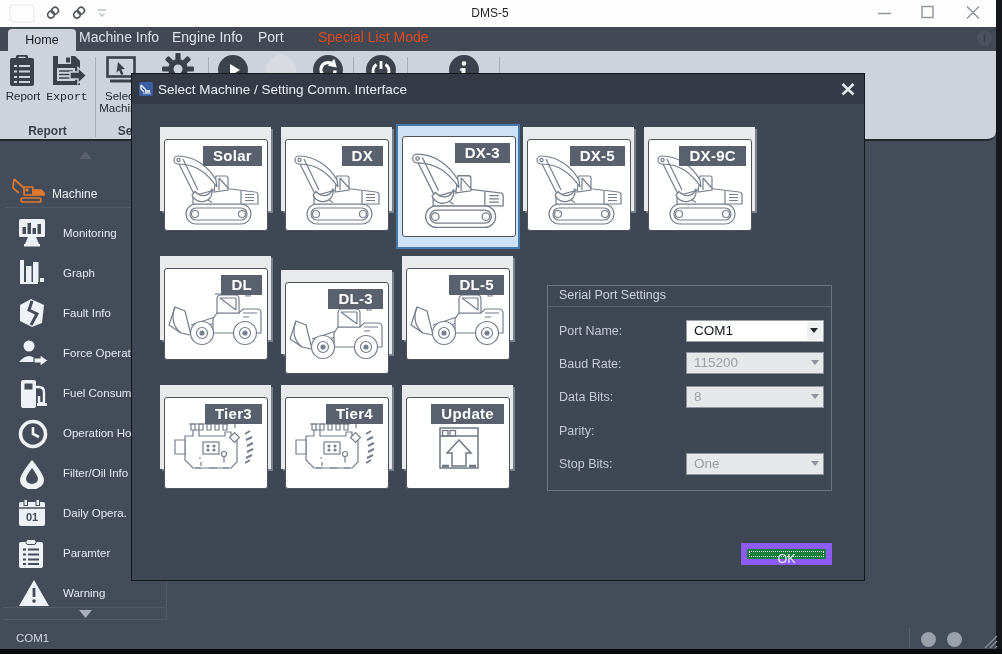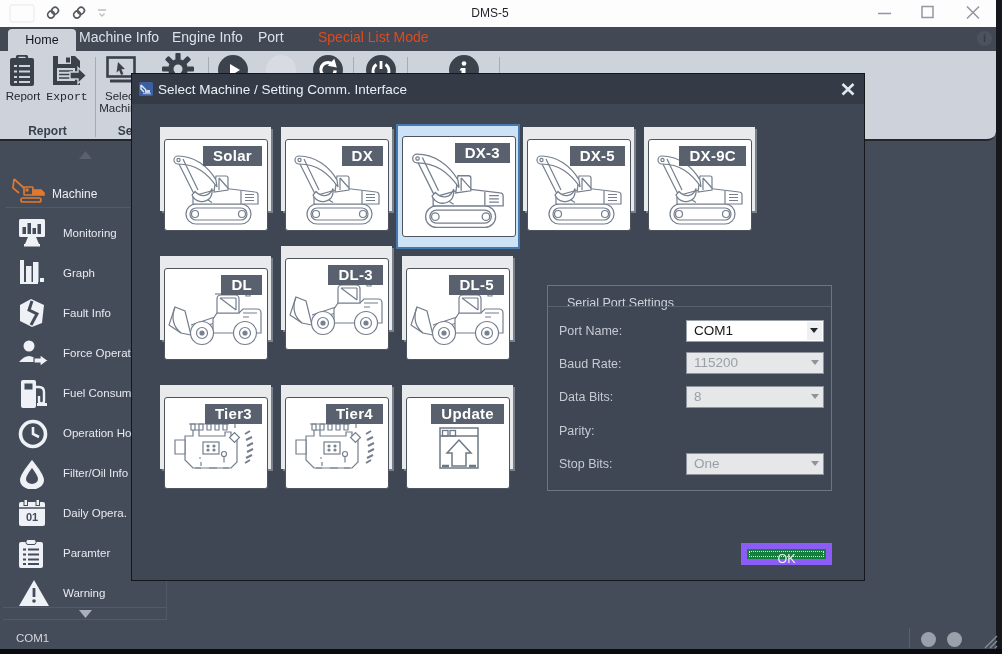--- a/index.html
+++ b/index.html
@@ -38,21 +38,21 @@
         border:1px solid #4f545c;border-radius:3px;}
   .badge{position:absolute;top:6px;height:20px;background:#59616e;color:#fff;
          font-size:15px;font-weight:bold;line-height:20px;padding:0 10px;letter-spacing:0.3px;}
   .art{position:absolute;}
   #seltile{position:absolute;left:264px;top:50px;width:120px;height:121px;
            background:#cde2f7;border:2px solid #4679ad;}
   #seltile .card{left:4px;top:10px;width:112px;height:99px;}
   
   #serial{position:absolute;left:415px;top:211px;width:285px;height:206px;
           border:1px solid #6d7483;box-sizing:border-box;}
-  #serial h3{position:absolute;left:11px;top:2px;margin:8px;font-size:12.5px;
+  #serial h3{position:absolute;left:11px;top:2px;margin:0;font-size:12.5px;
              font-weight:normal;color:#ced3db;}
   #serial .tl{position:absolute;left:0px;top:20px;width:283px;height:1px;background:#596070;}
   .flabel{position:absolute;left:11px;font-size:12.5px;color:#c6cbd3;}
   .combo{position:absolute;left:138px;width:129px;height:20px;border:1px solid #8f939b;
          background:#e5e7e9;font-size:13.5px;color:#9aa0a8;line-height:20px;
          padding-left:7px;}
   .combo .arr{position:absolute;right:4px;top:7px;width:0;height:0;
               border-left:4px solid transparent;border-right:4px solid transparent;
               border-top:5px solid #8f939b;}
   .combo.on{background:#fff;color:#16181c;border-color:#9aa0a8;}
@@ -430,21 +430,21 @@
     </div>
   </div>
   <div class="tile" style="left:28px;top:182px;">
     <div class="card">
       <svg class="art" style="left:0;top:0" width="104" height="92" viewBox="0 0 104 92">
           <use href="#ldr"></use>
         </svg>
       <div class="badge" style="right:5px;">DL</div>
     </div>
   </div>
-  <div class="tile" style="left:149px;top:172px;">
+  <div class="tile" style="left:149px;top:196px;">
     <div class="card">
       <svg class="art" style="left:0;top:0" width="104" height="92" viewBox="0 0 104 92">
           <use href="#ldr"></use>
         </svg>
       <div class="badge" style="right:5px;">DL-3</div>
     </div>
   </div>
   <div class="tile" style="left:270px;top:182px;">
     <div class="card">
       <svg class="art" style="left:0;top:0" width="104" height="92" viewBox="0 0 104 92">

